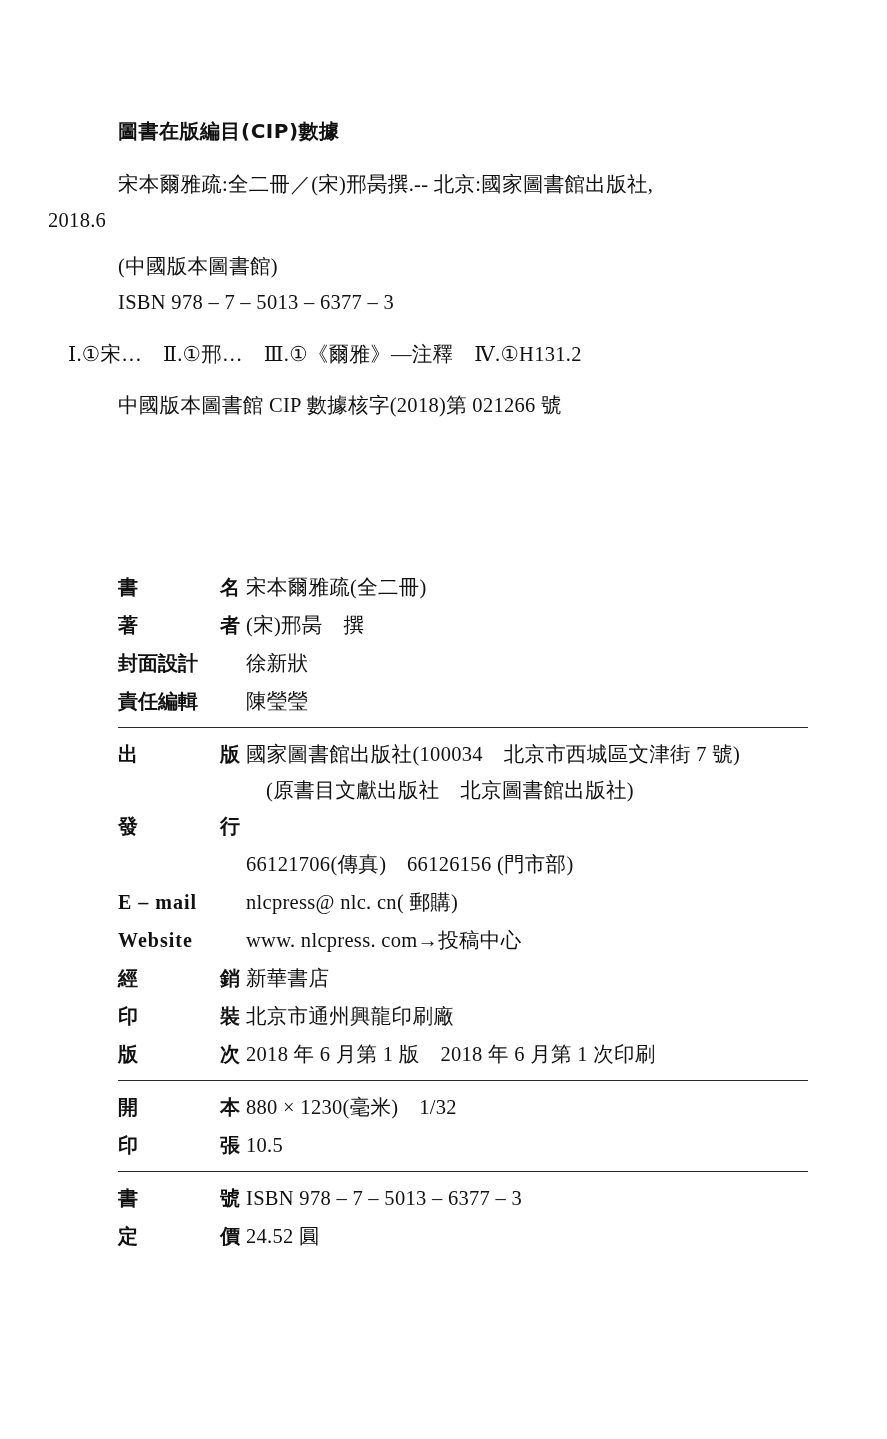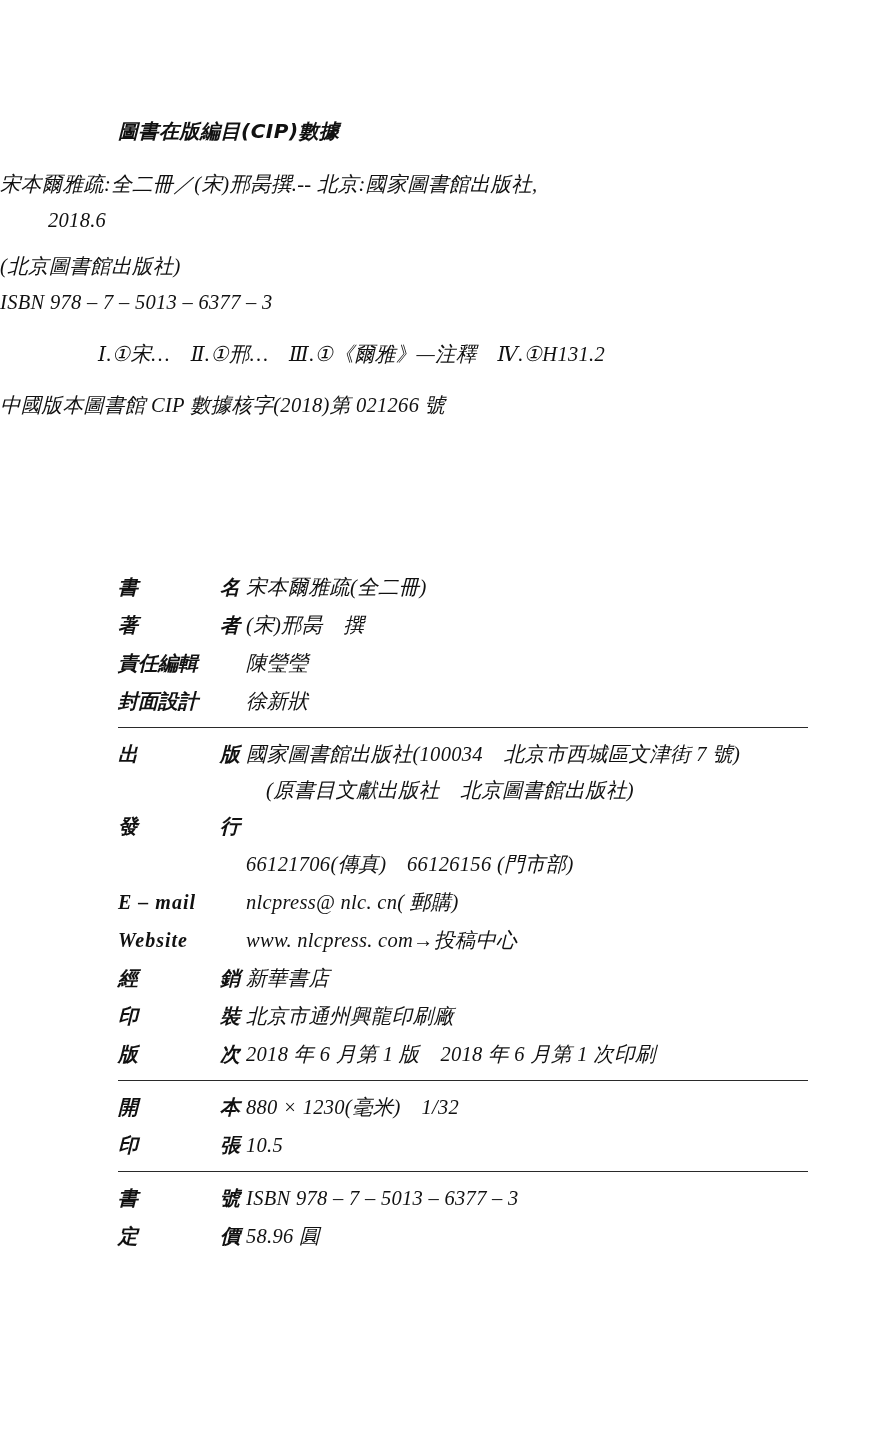--- a/index.html
+++ b/index.html
@@ -13,49 +13,49 @@
     font-family: "Liberation Serif", "DejaVu Serif", serif;
     color: #111111;
     position: relative;
     overflow: hidden;
   }
   .page {
     position: relative;
     width: 887px;
     height: 1439px;
     box-sizing: border-box;
-    font-style: italic;
   }
 
   
   .cip-block {
     position: absolute;
     left: 0;
     top: 118px;
     width: 887px;
   }
   .cip-title {
     font-family: "DejaVu Sans", "Liberation Sans", sans-serif;
     font-weight: bold;
     font-size: 20px;
     letter-spacing: 0.5px;
     margin-left: 118px;
     margin-bottom: 22px;
   }
   .cip-line {
     font-size: 20.5px;
     line-height: 1.75;
+    margin-left: 118px;
     letter-spacing: 0.3px;
     white-space: nowrap;
   }
   .cip-line.flush {
     margin-left: 48px;
   }
   .cip-line.indent-extra {
-    margin-left: 98px;
+    margin-left: 68px;
   }
   .cip-gap-small { height: 10px; }
   .cip-gap { height: 16px; }
 
   
   .colophon {
     position: absolute;
     left: 118px;
     top: 568px;
     width: 690px;
@@ -109,21 +109,21 @@
 <body>
 
 <div class="page">
 
   <div class="cip-block">
     <div class="cip-title">圖書在版編目(CIP)數據</div>
 
     <div class="cip-line">宋本爾雅疏:全二冊／(宋)邢昺撰.-- 北京:國家圖書館出版社,</div>
     <div class="cip-line flush">2018.6</div>
     <div class="cip-gap-small"></div>
-    <div class="cip-line">(北京圖書館出版社)</div>
+    <div class="cip-line">(中國版本圖書館)</div>
     <div class="cip-line">ISBN 978 – 7 – 5013 – 6377 – 3</div>
     <div class="cip-gap"></div>
     <div class="cip-line indent-extra">Ⅰ.①宋…　Ⅱ.①邢…　Ⅲ.①《爾雅》—注釋　Ⅳ.①H131.2</div>
     <div class="cip-gap"></div>
     <div class="cip-line">中國版本圖書館 CIP 數據核字(2018)第 021266 號</div>
   </div>
 
   <div class="colophon">
 
     <div class="row">
@@ -134,26 +134,26 @@
       <div class="value">宋本爾雅疏(全二冊)</div>
     </div>
     <div class="row">
       <div class="label spread">
         <span>著</span>
         <span>者</span>
       </div>
       <div class="value">(宋)邢昺　撰</div>
     </div>
     <div class="row">
+      <div class="label">封面設計</div>
+      <div class="value">徐新狀</div>
+    </div>
+    <div class="row">
       <div class="label">責任編輯</div>
       <div class="value">陳瑩瑩</div>
-    </div>
-    <div class="row">
-      <div class="label">封面設計</div>
-      <div class="value">徐新狀</div>
     </div>
 
     <hr class="hr">
 
     <div class="row">
       <div class="label spread">
         <span>出</span>
         <span>版</span>
       </div>
       <div class="value">國家圖書館出版社(100034　北京市西城區文津街 7 號)</div>
@@ -226,17 +226,17 @@
         <span>書</span>
         <span>號</span>
       </div>
       <div class="value">ISBN 978 – 7 – 5013 – 6377 – 3</div>
     </div>
     <div class="row">
       <div class="label spread">
         <span>定</span>
         <span>價</span>
       </div>
-      <div class="value">58.96 圓</div>
+      <div class="value">24.52 圓</div>
     </div>
 
   </div>
 </div>
 
 </body></html>

